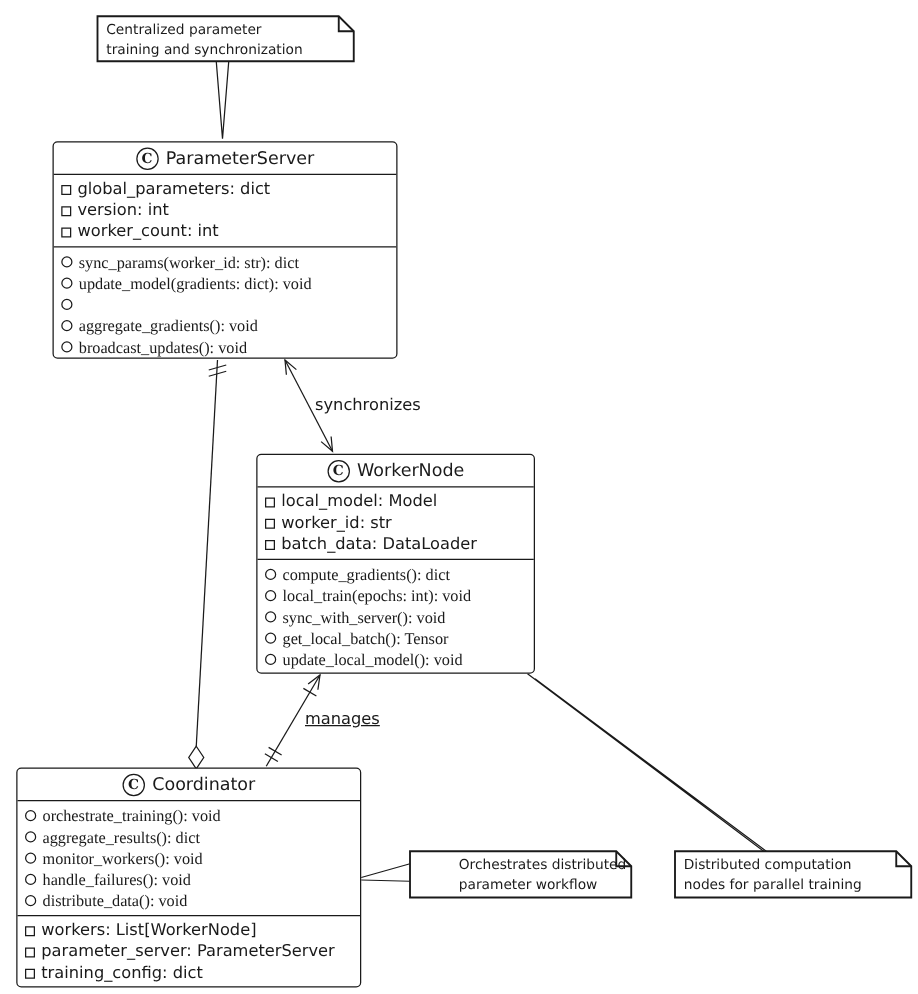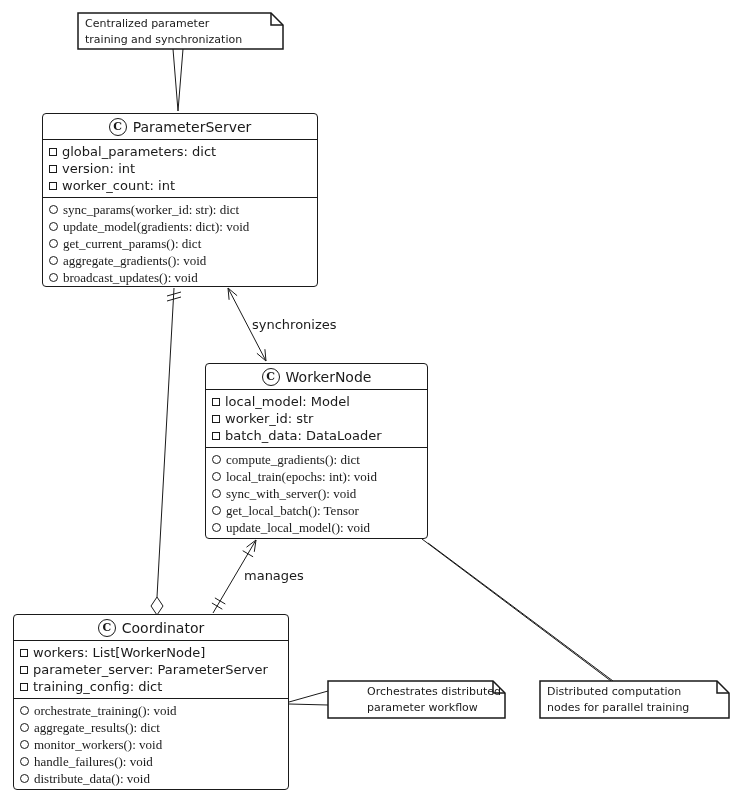--- a/index.html
+++ b/index.html
@@ -120,21 +120,20 @@
       <div class="member">
         <span class="icon-circ"></span>
         <span>sync_params(worker_id: str): dict</span>
       </div>
       <div class="member">
         <span class="icon-circ"></span>
         <span>update_model(gradients: dict): void</span>
       </div>
       <div class="member">
         <span class="icon-circ"></span>
-        <span>get_current_params(): dict</span>
       </div>
       <div class="member">
         <span class="icon-circ"></span>
         <span>aggregate_gradients(): void</span>
       </div>
       <div class="member">
         <span class="icon-circ"></span>
         <span>broadcast_updates(): void</span>
       </div>
     </div>
@@ -181,67 +180,67 @@
         <span>update_local_model(): void</span>
       </div>
     </div>
   </div>
 
   <div class="class-box" style="left:13px; top:614px; width:276px; height:176px;">
     <div class="class-title">
       <span class="cicon">C</span>
       <span>Coordinator</span>
     </div>
+    <div class="compartment methods">
+      <div class="member">
+        <span class="icon-circ"></span>
+        <span>orchestrate_training(): void</span>
+      </div>
+      <div class="member">
+        <span class="icon-circ"></span>
+        <span>aggregate_results(): dict</span>
+      </div>
+      <div class="member">
+        <span class="icon-circ"></span>
+        <span>monitor_workers(): void</span>
+      </div>
+      <div class="member">
+        <span class="icon-circ"></span>
+        <span>handle_failures(): void</span>
+      </div>
+      <div class="member">
+        <span class="icon-circ"></span>
+        <span>distribute_data(): void</span>
+      </div>
+    </div>
     <div class="compartment attrs">
       <div class="member">
         <span class="icon-sq"></span>
         <span>workers: List[WorkerNode]</span>
       </div>
       <div class="member">
         <span class="icon-sq"></span>
         <span>parameter_server: ParameterServer</span>
       </div>
       <div class="member">
         <span class="icon-sq"></span>
         <span>training_config: dict</span>
-      </div>
-    </div>
-    <div class="compartment methods">
-      <div class="member">
-        <span class="icon-circ"></span>
-        <span>orchestrate_training(): void</span>
-      </div>
-      <div class="member">
-        <span class="icon-circ"></span>
-        <span>aggregate_results(): dict</span>
-      </div>
-      <div class="member">
-        <span class="icon-circ"></span>
-        <span>monitor_workers(): void</span>
-      </div>
-      <div class="member">
-        <span class="icon-circ"></span>
-        <span>handle_failures(): void</span>
-      </div>
-      <div class="member">
-        <span class="icon-circ"></span>
-        <span>distribute_data(): void</span>
       </div>
     </div>
   </div>
 
   <div class="note-text" style="left:78px; top:13px;">
     <div>Centralized parameter</div>
     <div>training and synchronization</div>
   </div>
   <div class="note-text" style="left:328px; top:681px;margin-left:32px;">
     <div>Orchestrates distributed</div>
     <div>parameter workflow</div>
   </div>
   <div class="note-text" style="left:540px; top:681px;">
     <div>Distributed computation</div>
     <div>nodes for parallel training</div>
   </div>
 
   <div class="edge-label" style="left:252px; top:317px;">synchronizes</div>
-  <div class="edge-label" style="left:244px; top:568px;">manages</div>
+  <div class="edge-label" style="left:244px; top:568px;text-decoration:underline;">manages</div>
 
 </div>
 
 </body></html>

